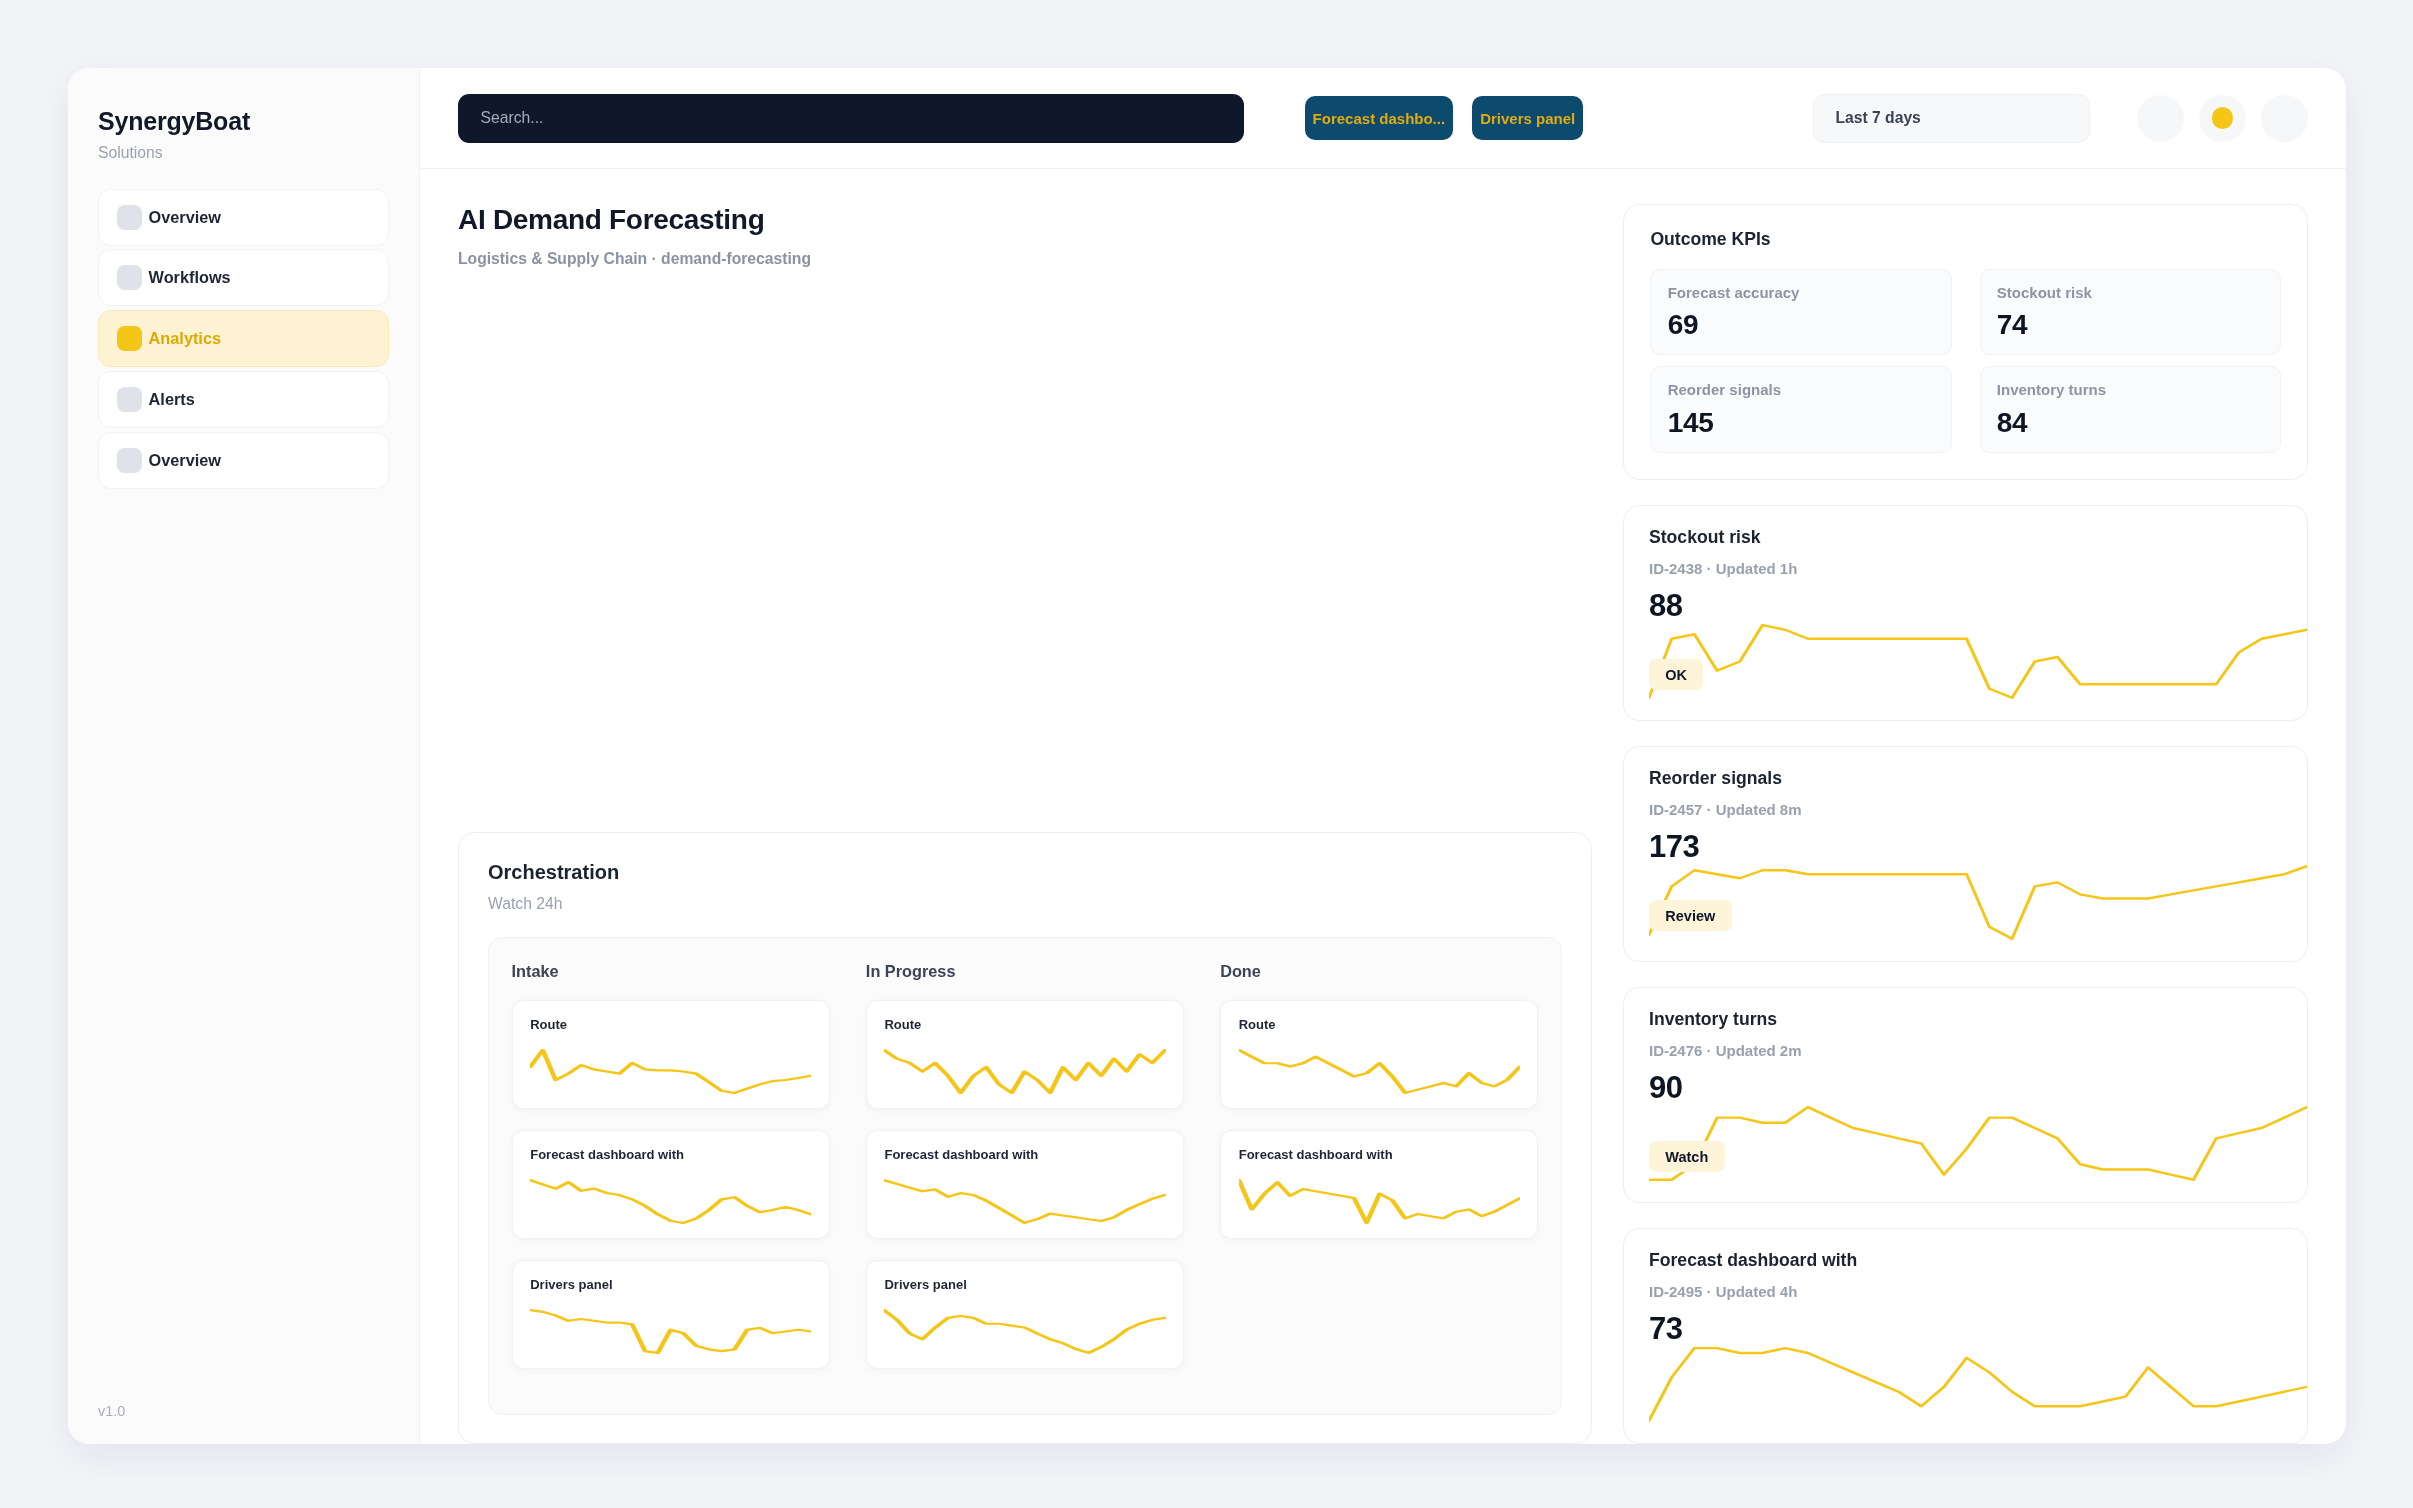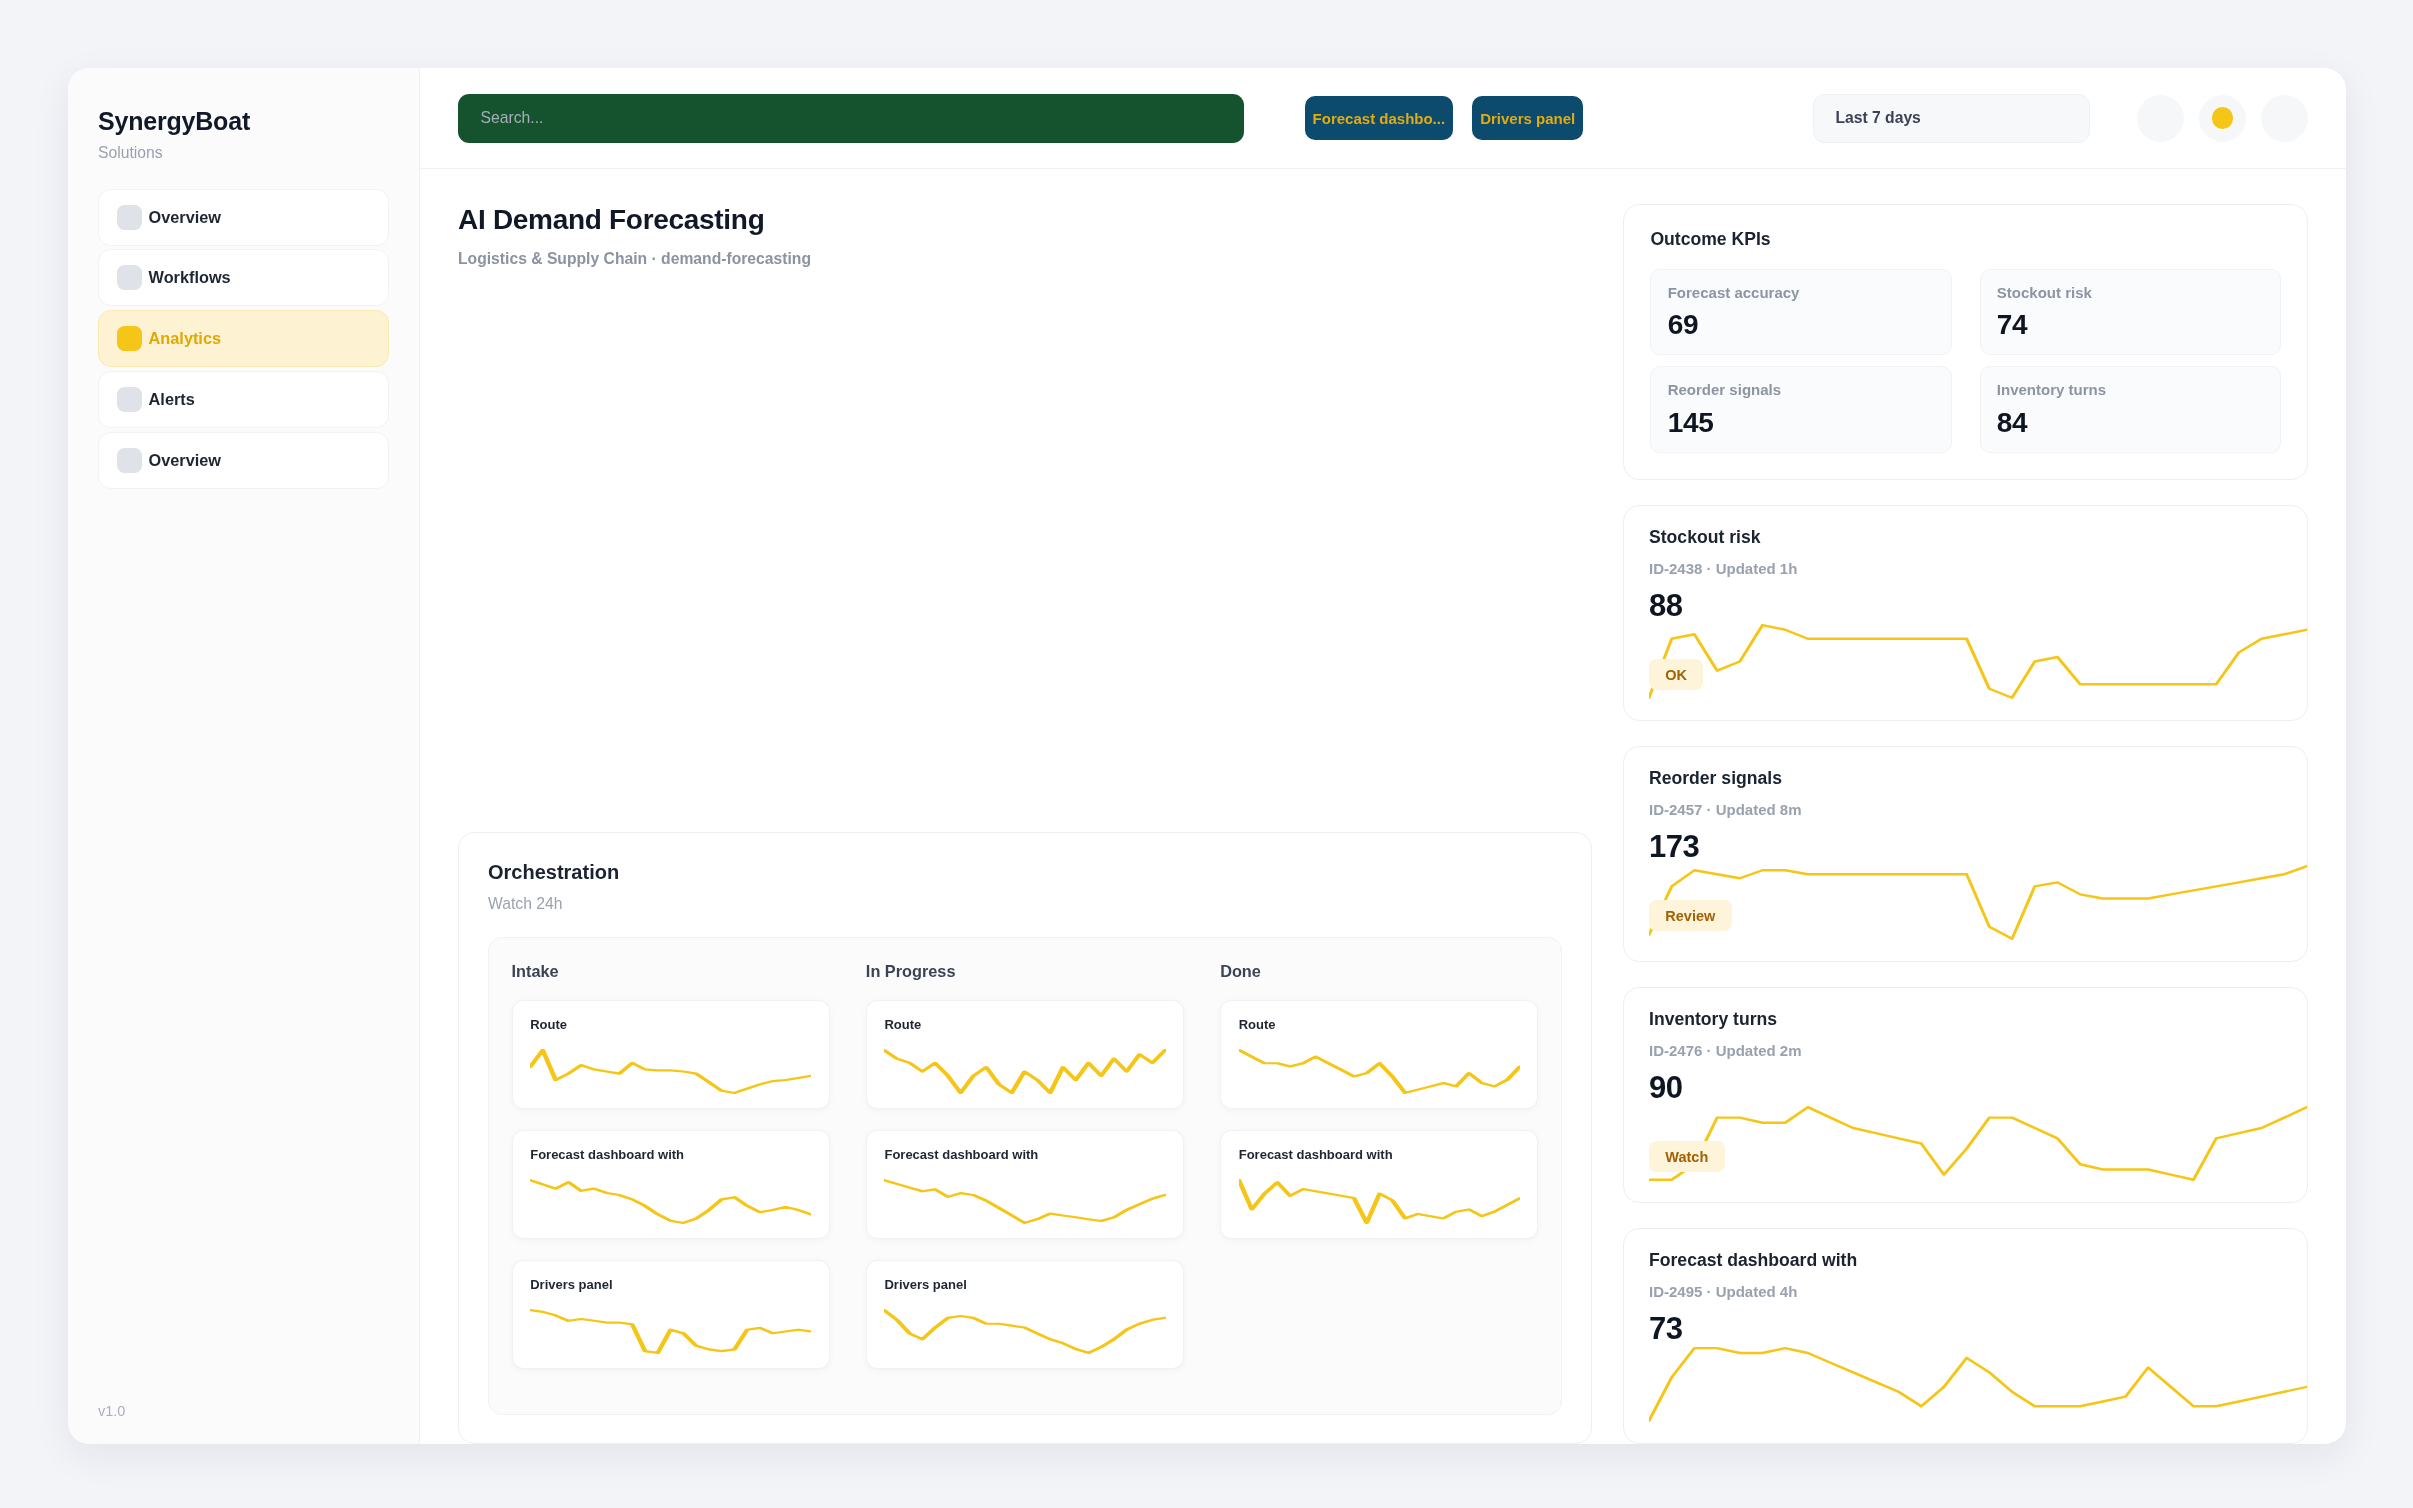--- a/index.html
+++ b/index.html
@@ -67,21 +67,21 @@
   }
   .topbar {
     height: 101px; flex: 0 0 101px;
     border-bottom: 1.3px solid #f0f1f5;
     display: flex; align-items: center;
     padding: 0 38px;
     gap: 19px;
   }
   .search-box {
     width: 786px; height: 49px;
-    background: #14532d;
+    background: #0f172a;
     border-radius: 11.3px;
     display: flex; align-items: center;
     padding: 0 22.6px;
     font-size: 15.7px; color: #a8aeb9;
     cursor: text;
   }
   .chip {
     height: 44px;
     padding: 0 8px;
     border-radius: 10px;
@@ -210,21 +210,21 @@
   .metric-spark {
     position: absolute;
     left: 25px; right: 0; bottom: 21.4px;
     height: 75px;
     width: calc(100% - 25px);
   }
   .metric-badge {
     position: absolute;
     left: 25px; bottom: 30px;
     background: #fdf4da;
-    color: #a16207;
+    color: #0f172a;
     font-size: 14.5px; font-weight: 700;
     padding: 7.5px 16.3px;
     border-radius: 7.5px;
     z-index: 2;
   }
 </style>
 </head>
 <body>
 
 <div class="app-shell">

